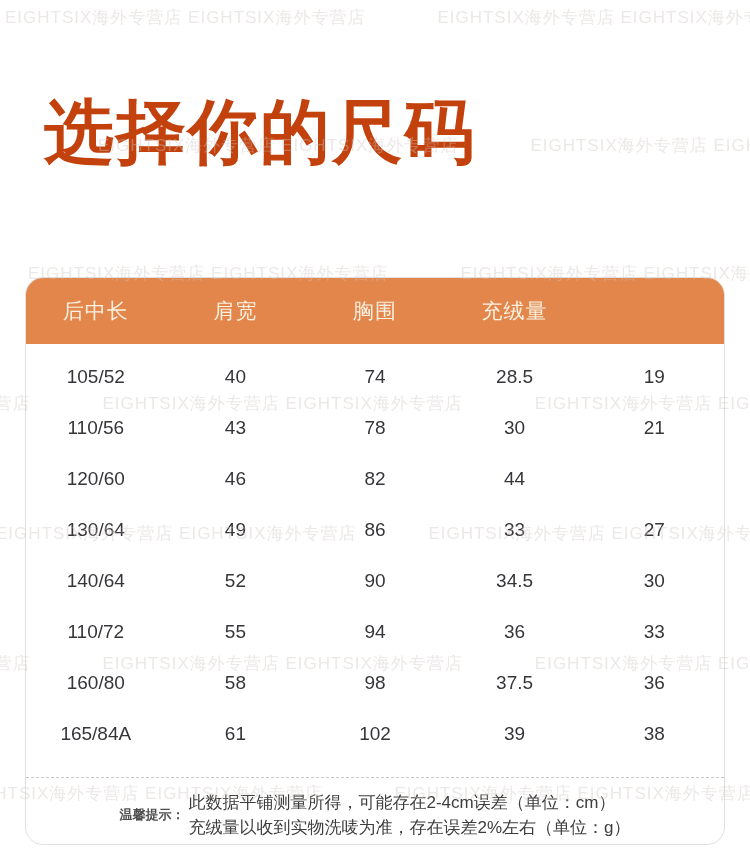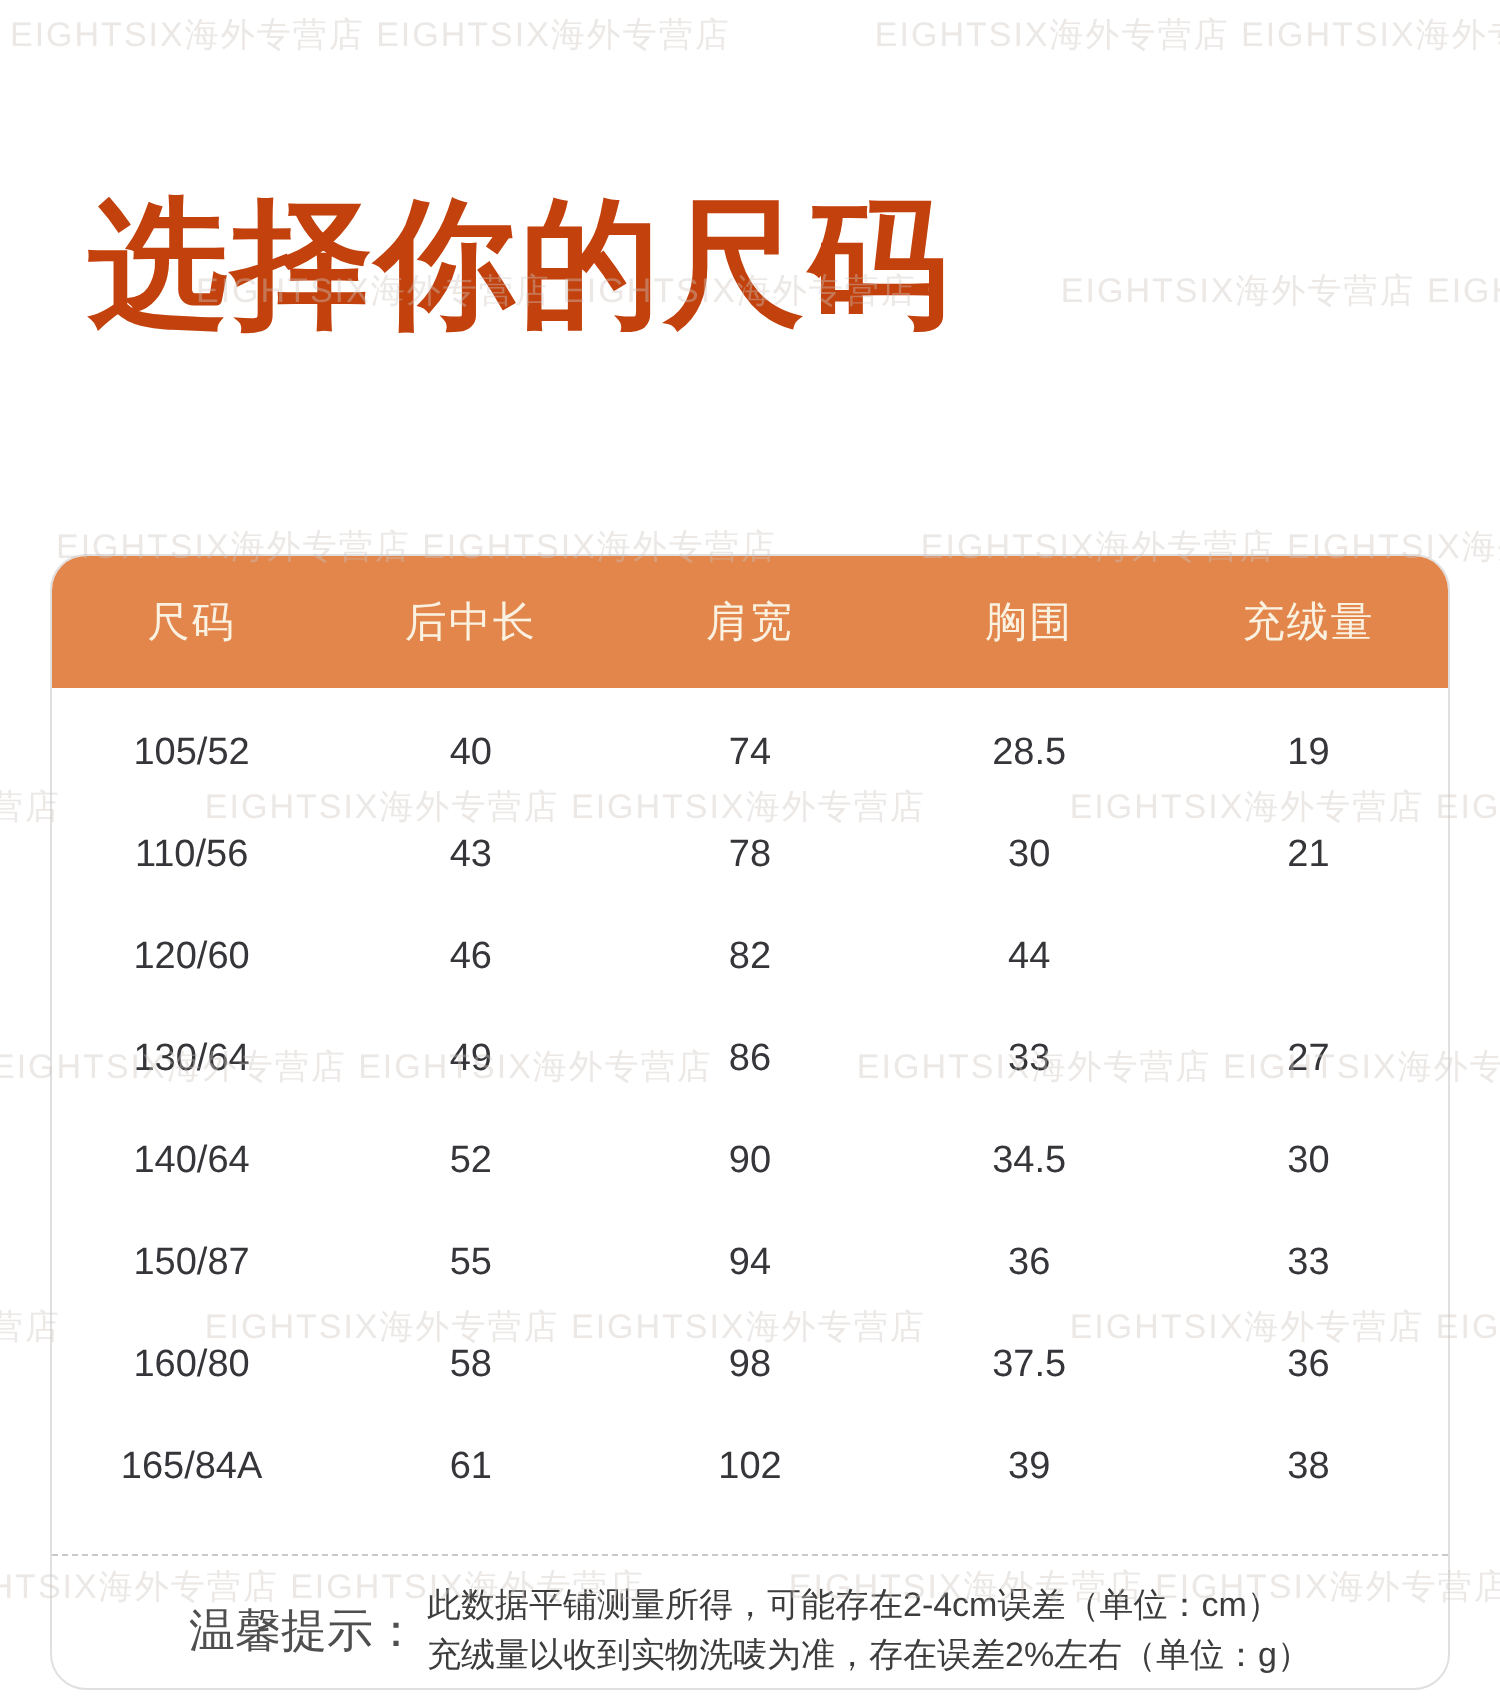--- a/index.html
+++ b/index.html
@@ -76,24 +76,25 @@
     height: 0;
     margin: 0;
   }
   .tips {
     display: flex;
     justify-content: center;
     align-items: center;
     padding-top: 12px;
   }
   .tips-label {
-    font-size: 23px;
+    font-size: 13px;
     color: #4f4f4f;
     white-space: nowrap;
     margin-right: 4px;
+    font-weight: bold;
   }
   .tips-lines {
     font-size: 17px;
     color: #3d3d3d;
     line-height: 25px;
   }
   .tip-line { white-space: nowrap; }
   
   .watermarks {
     position: absolute;
@@ -112,21 +113,20 @@
 </style>
 </head>
 <body>
 
 <div class="page">
 
   <div class="page-title">选择你的尺码</div>
 
   <div class="card">
     <div class="thead" id="thead">
-        <div class="th">尺码</div>
         <div class="th">后中长</div>
         <div class="th">肩宽</div>
         <div class="th">胸围</div>
         <div class="th">充绒量</div>
       </div>
     <div class="tbody" id="tbody">
         <div class="trow">
           <div class="td">105/52</div>
           <div class="td">40</div>
           <div class="td">74</div>
@@ -154,21 +154,21 @@
           <div class="td">27</div>
         </div>
         <div class="trow">
           <div class="td">140/64</div>
           <div class="td">52</div>
           <div class="td">90</div>
           <div class="td">34.5</div>
           <div class="td">30</div>
         </div>
         <div class="trow">
-          <div class="td">150/87</div>
+          <div class="td">110/72</div>
           <div class="td">55</div>
           <div class="td">94</div>
           <div class="td">36</div>
           <div class="td">33</div>
         </div>
         <div class="trow">
           <div class="td">160/80</div>
           <div class="td">58</div>
           <div class="td">98</div>
           <div class="td">37.5</div>

